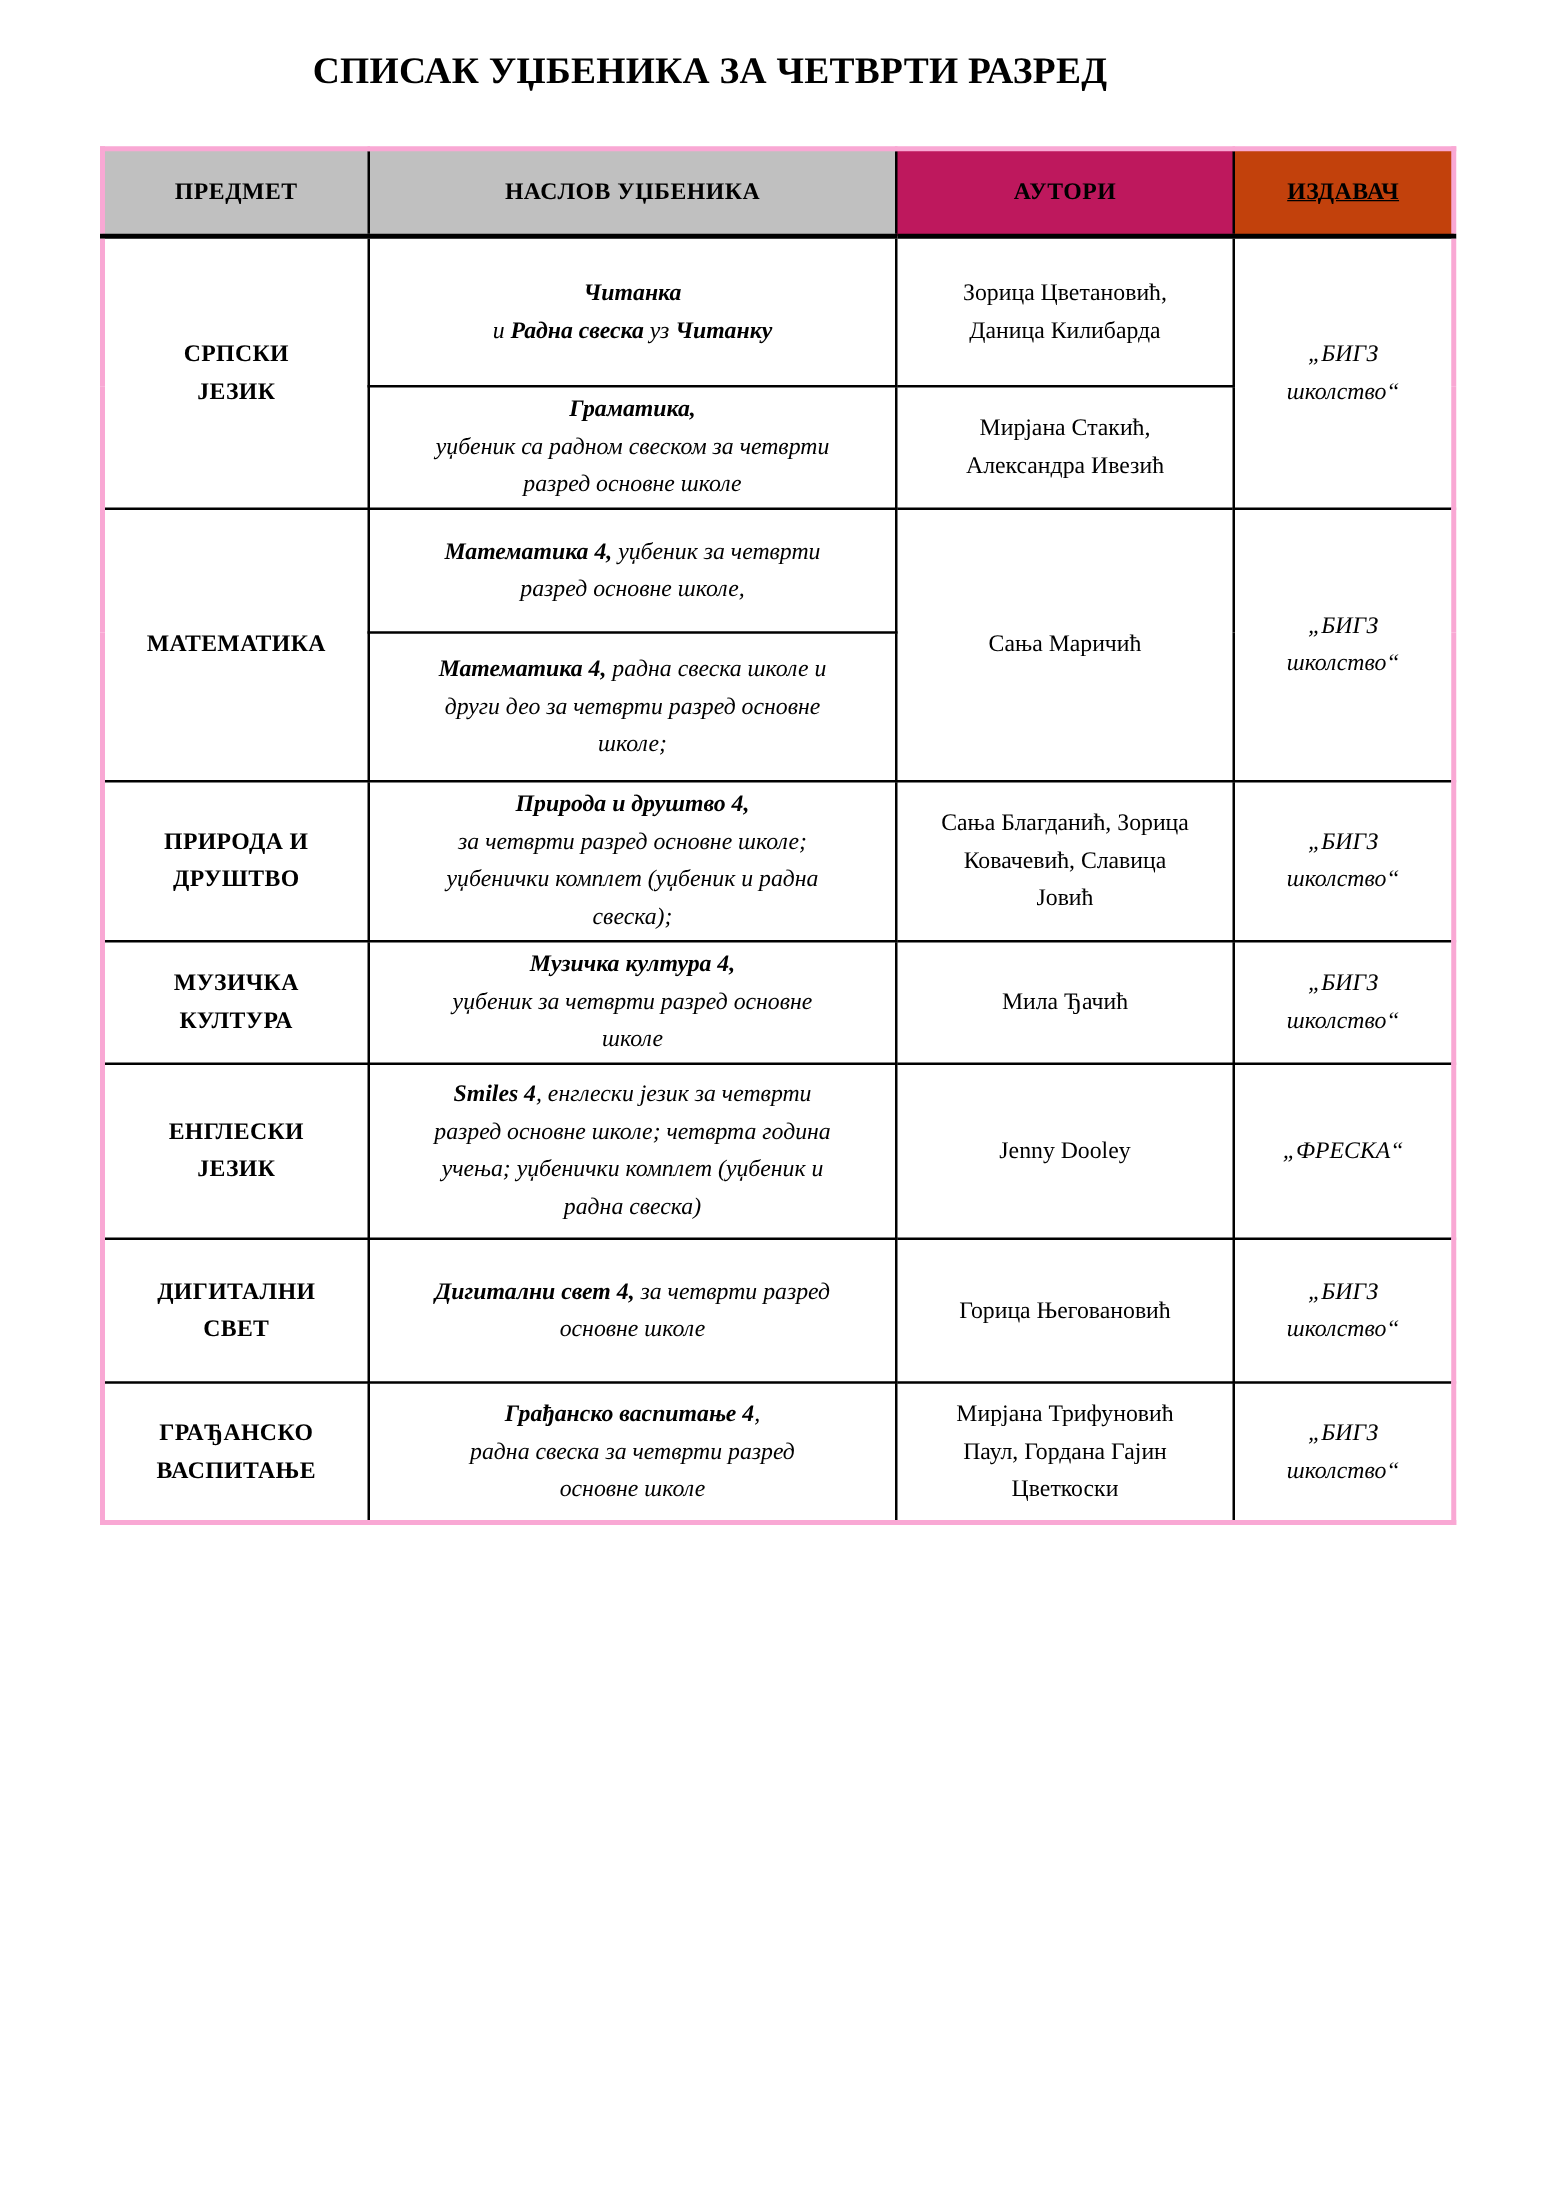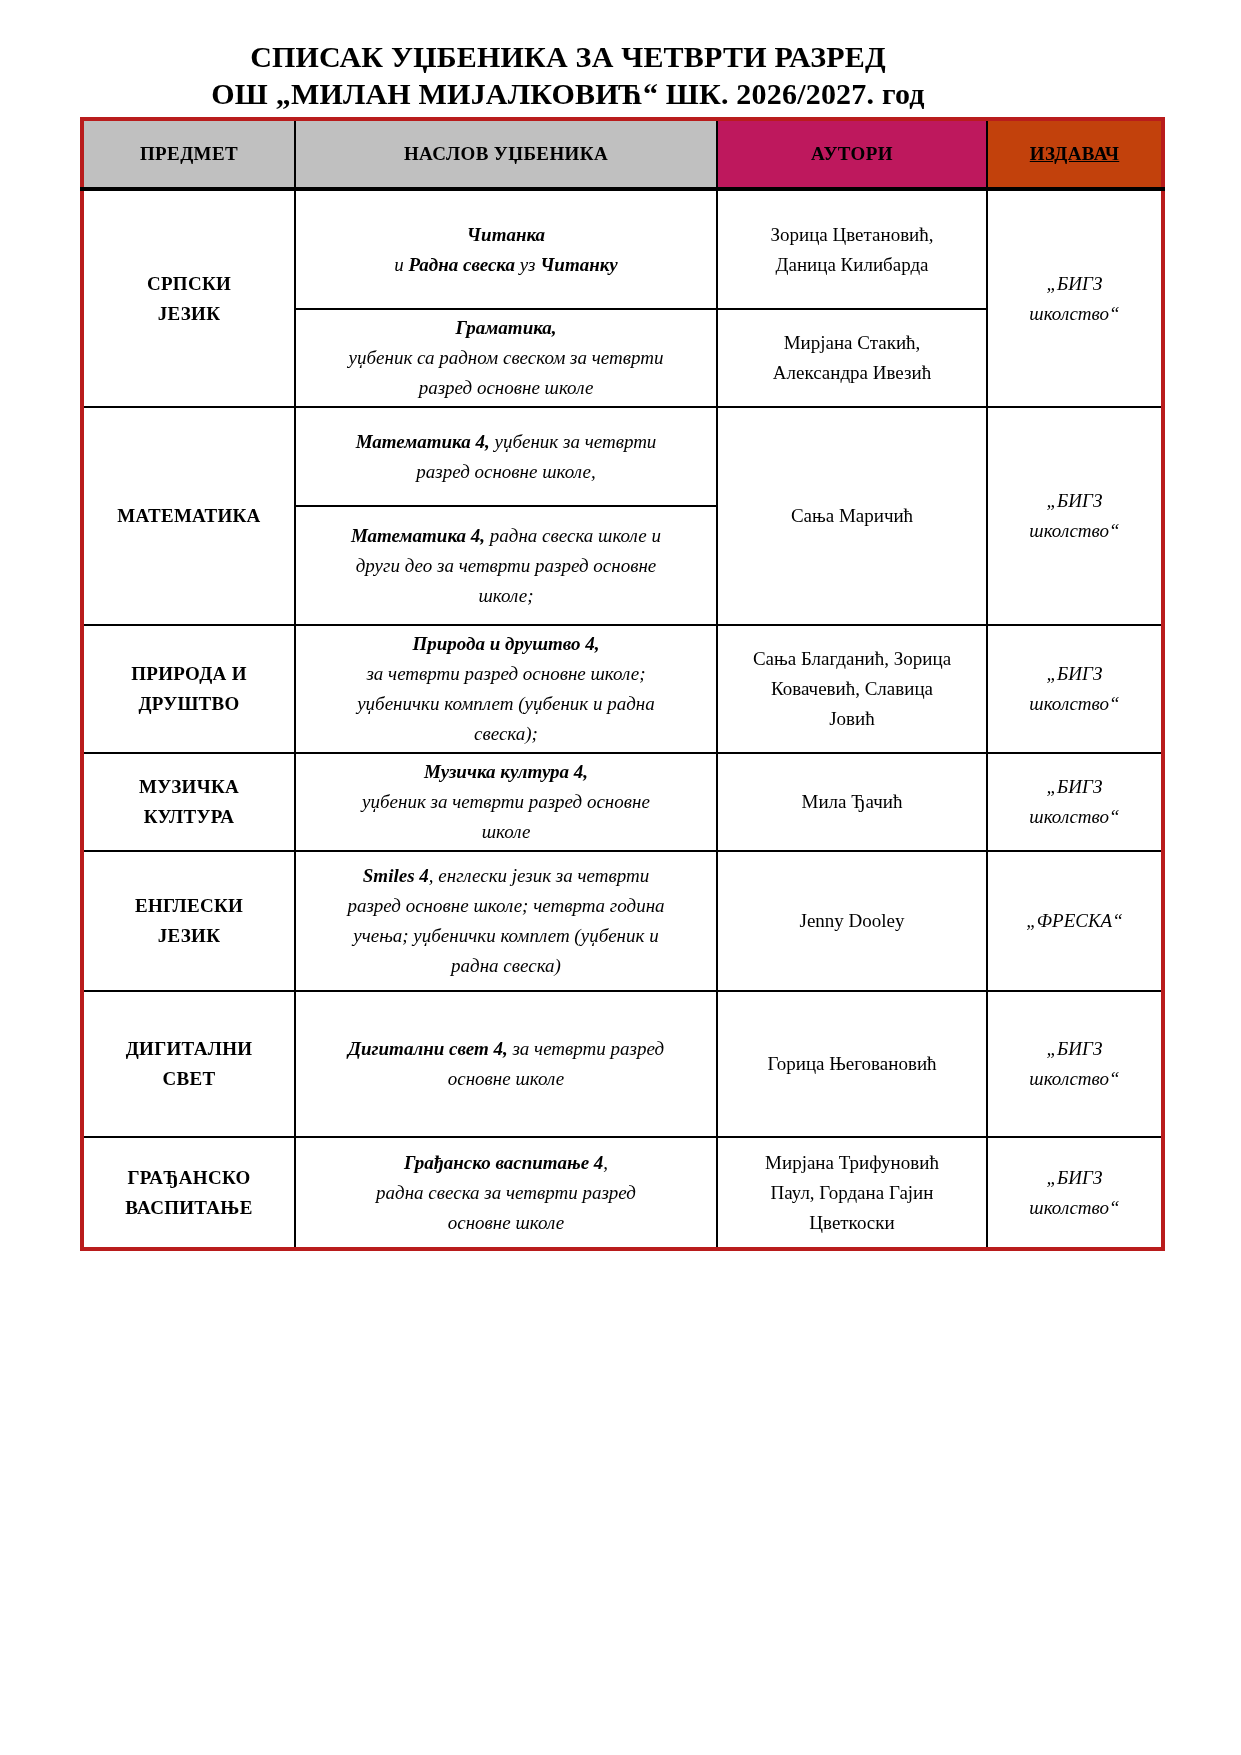--- a/index.html
+++ b/index.html
@@ -25,21 +25,21 @@
     letter-spacing: 0.2px;
   }
   table.books {
     position: absolute;
     left: 80px;
     top: 117px;
     width: 1081px;
     border-collapse: collapse;
     table-layout: fixed;
   }
-  table.books { border: 4px solid #b91c1c; }
+  table.books { border: 4px solid #f9a8d4; }
   table.books th, table.books td {
     border: 2px solid #000;
     text-align: center;
     vertical-align: middle;
     padding: 3px 10px;
     font-size: 19px;
     line-height: 30px;
   }
   table.books th {
     border-bottom-width: 4px;
@@ -48,38 +48,37 @@
   }
   
   tr:nth-child(1) th { height: 70px; }
   tbody tr:nth-child(1) { height: 120px; }
   tbody tr:nth-child(2) { height: 92px; }
   tbody tr:nth-child(3) { height: 99px; }
   tbody tr:nth-child(4) { height: 119px; }
   tbody tr:nth-child(5) { height: 119px; }
   tbody tr:nth-child(6) { height: 89px; }
   tbody tr:nth-child(7) { height: 140px; }
-  tbody tr:nth-child(8) { height: 146px; }
+  tbody tr:nth-child(8) { height: 115px; }
   tbody tr:nth-child(9) { height: 112px; }
 
   td.bb-thick { border-bottom-width: 4px; }
   td.bb-thin  { border-bottom: 2px solid #7a7a7a; }
 
   td.subject-cell { font-weight: bold; letter-spacing: 0.3px; }
   td.publisher-cell { font-style: italic; }
   td.title-cell .b { font-weight: bold; font-style: italic; }
   td.title-cell .i { font-style: italic; }
 </style>
 </head>
 <body>
 
 <div class="page">
   <div class="doc-title">
     <div>СПИСАК УЏБЕНИКА ЗА ЧЕТВРТИ РАЗРЕД</div>
-    <div>ОШ „МИЛАН МИЈАЛКОВИЋ“ ШК. 2026/2027. год</div>
   </div>
 
   <table class="books">
     <colgroup>
       <col style="width:213px">
       <col style="width:422px">
       <col style="width:270px">
       <col style="width:176px">
     </colgroup>
     <thead>

